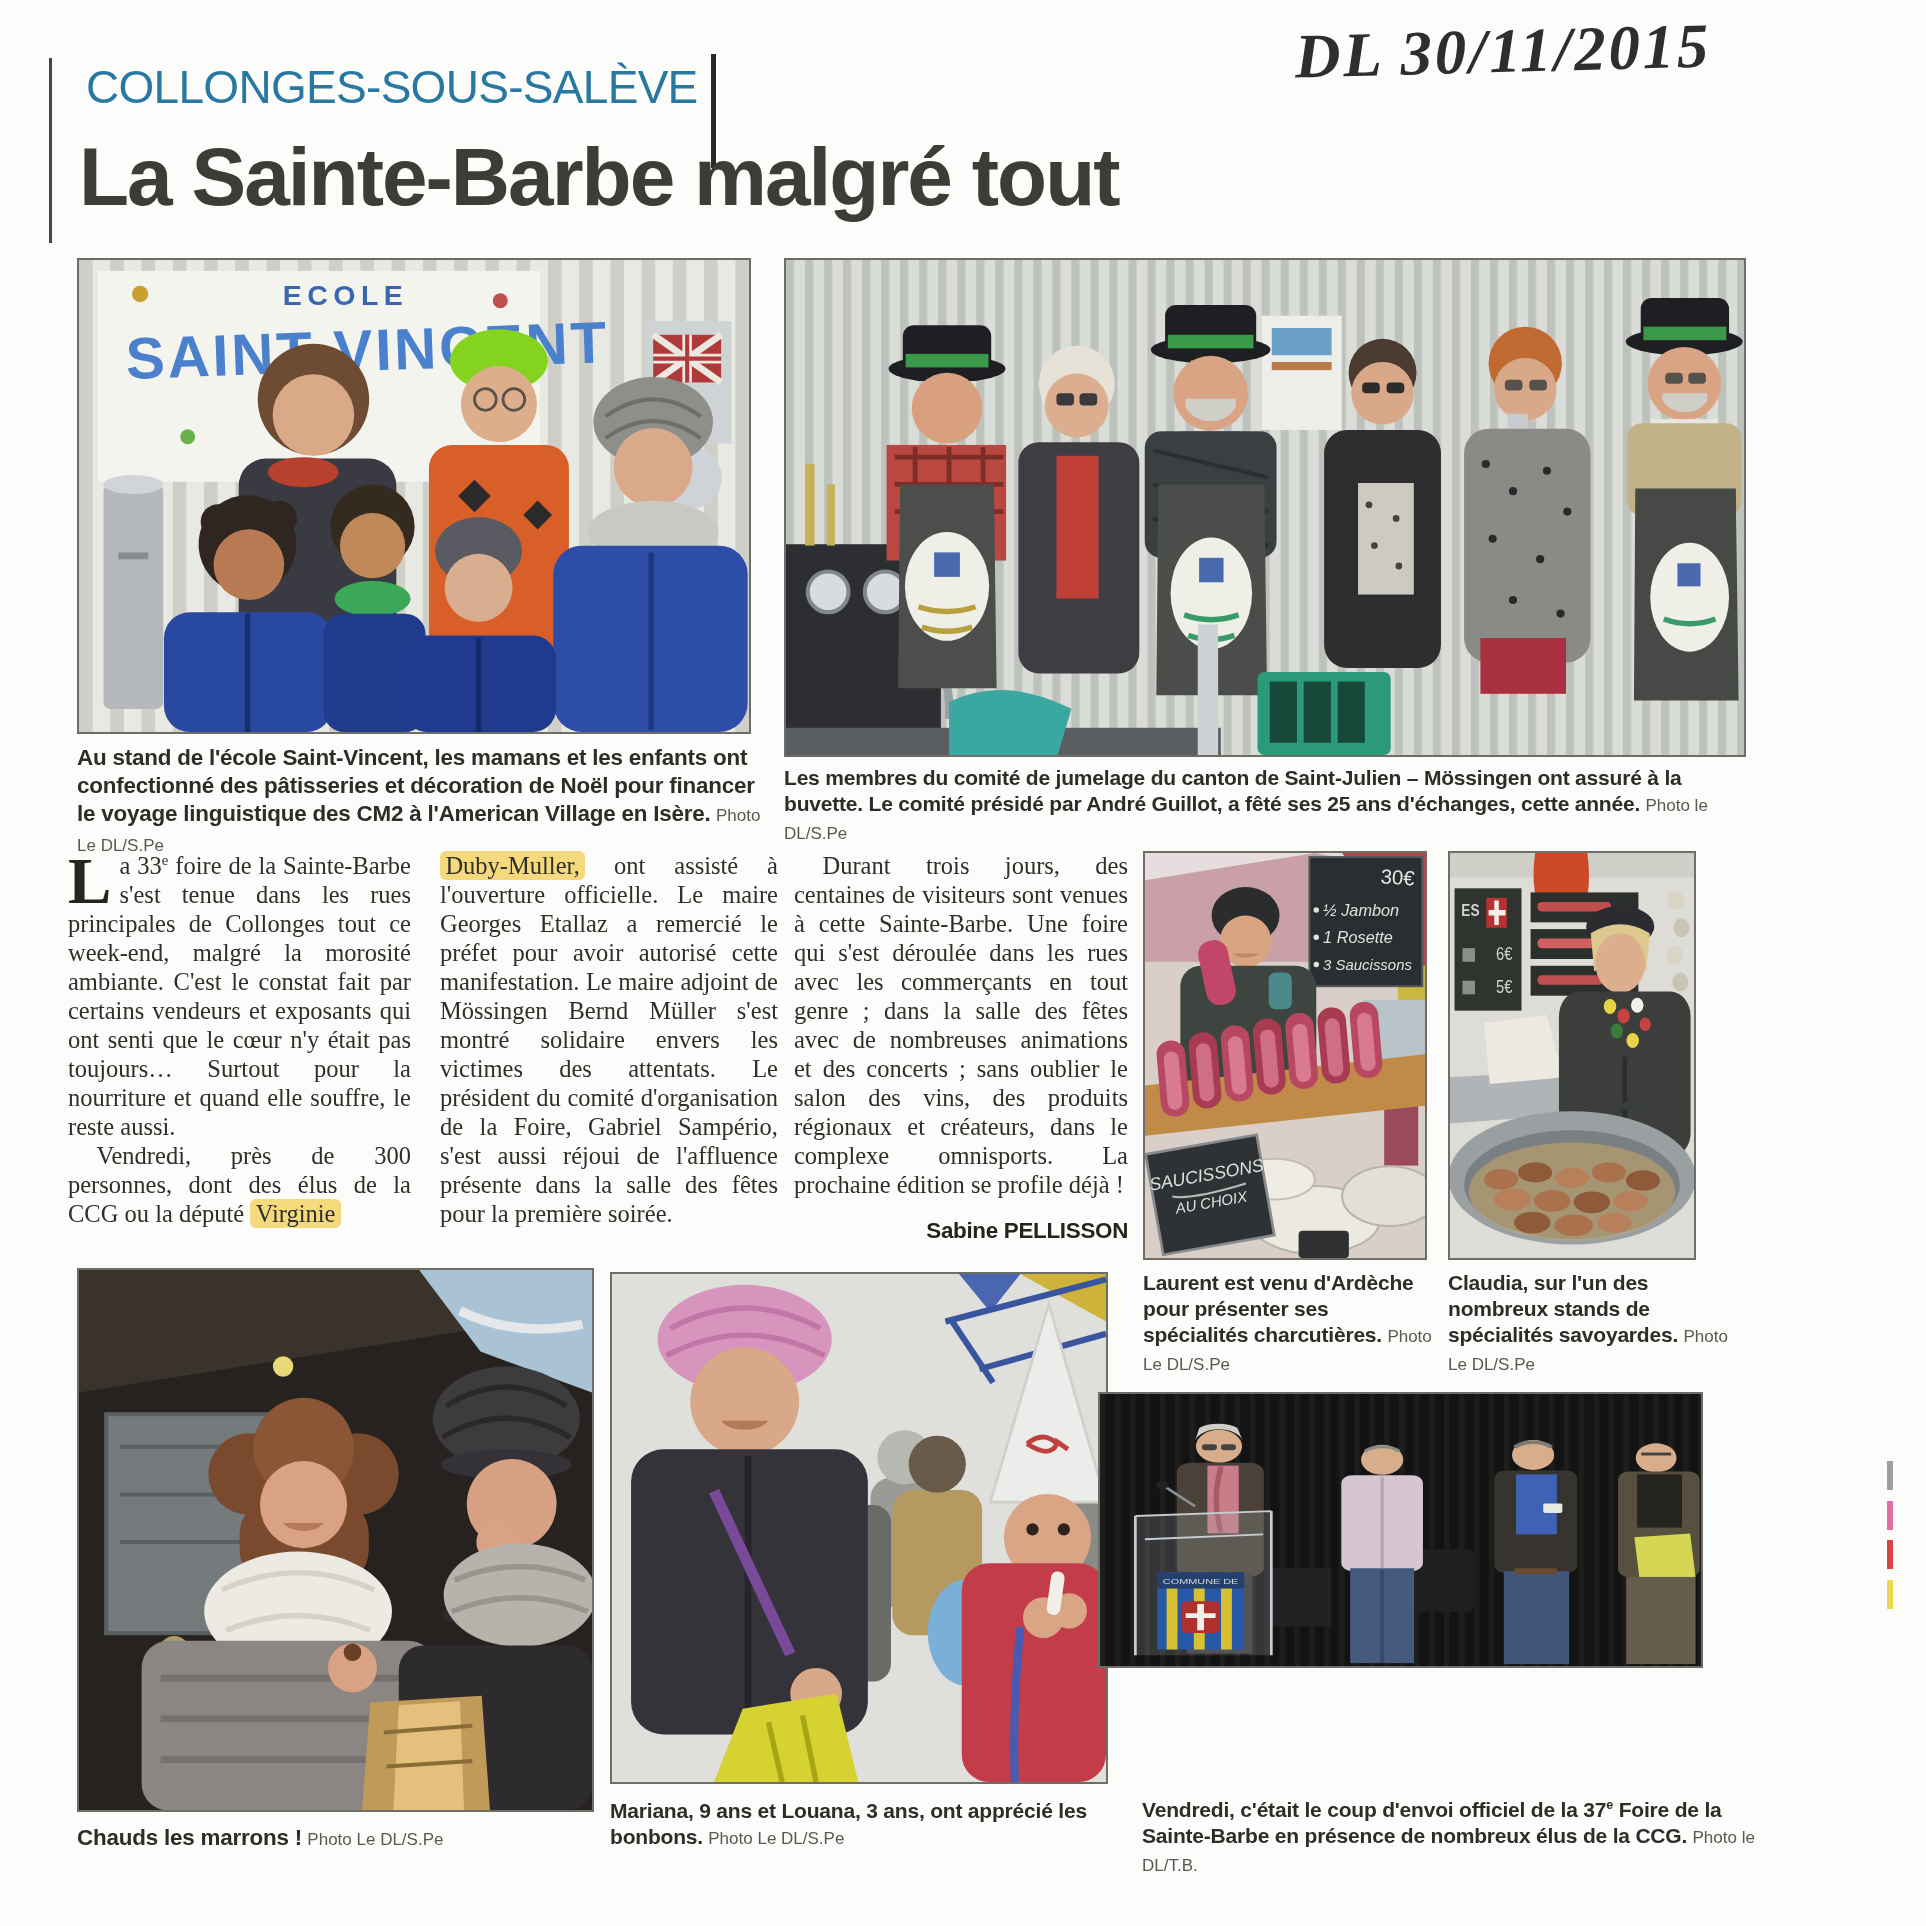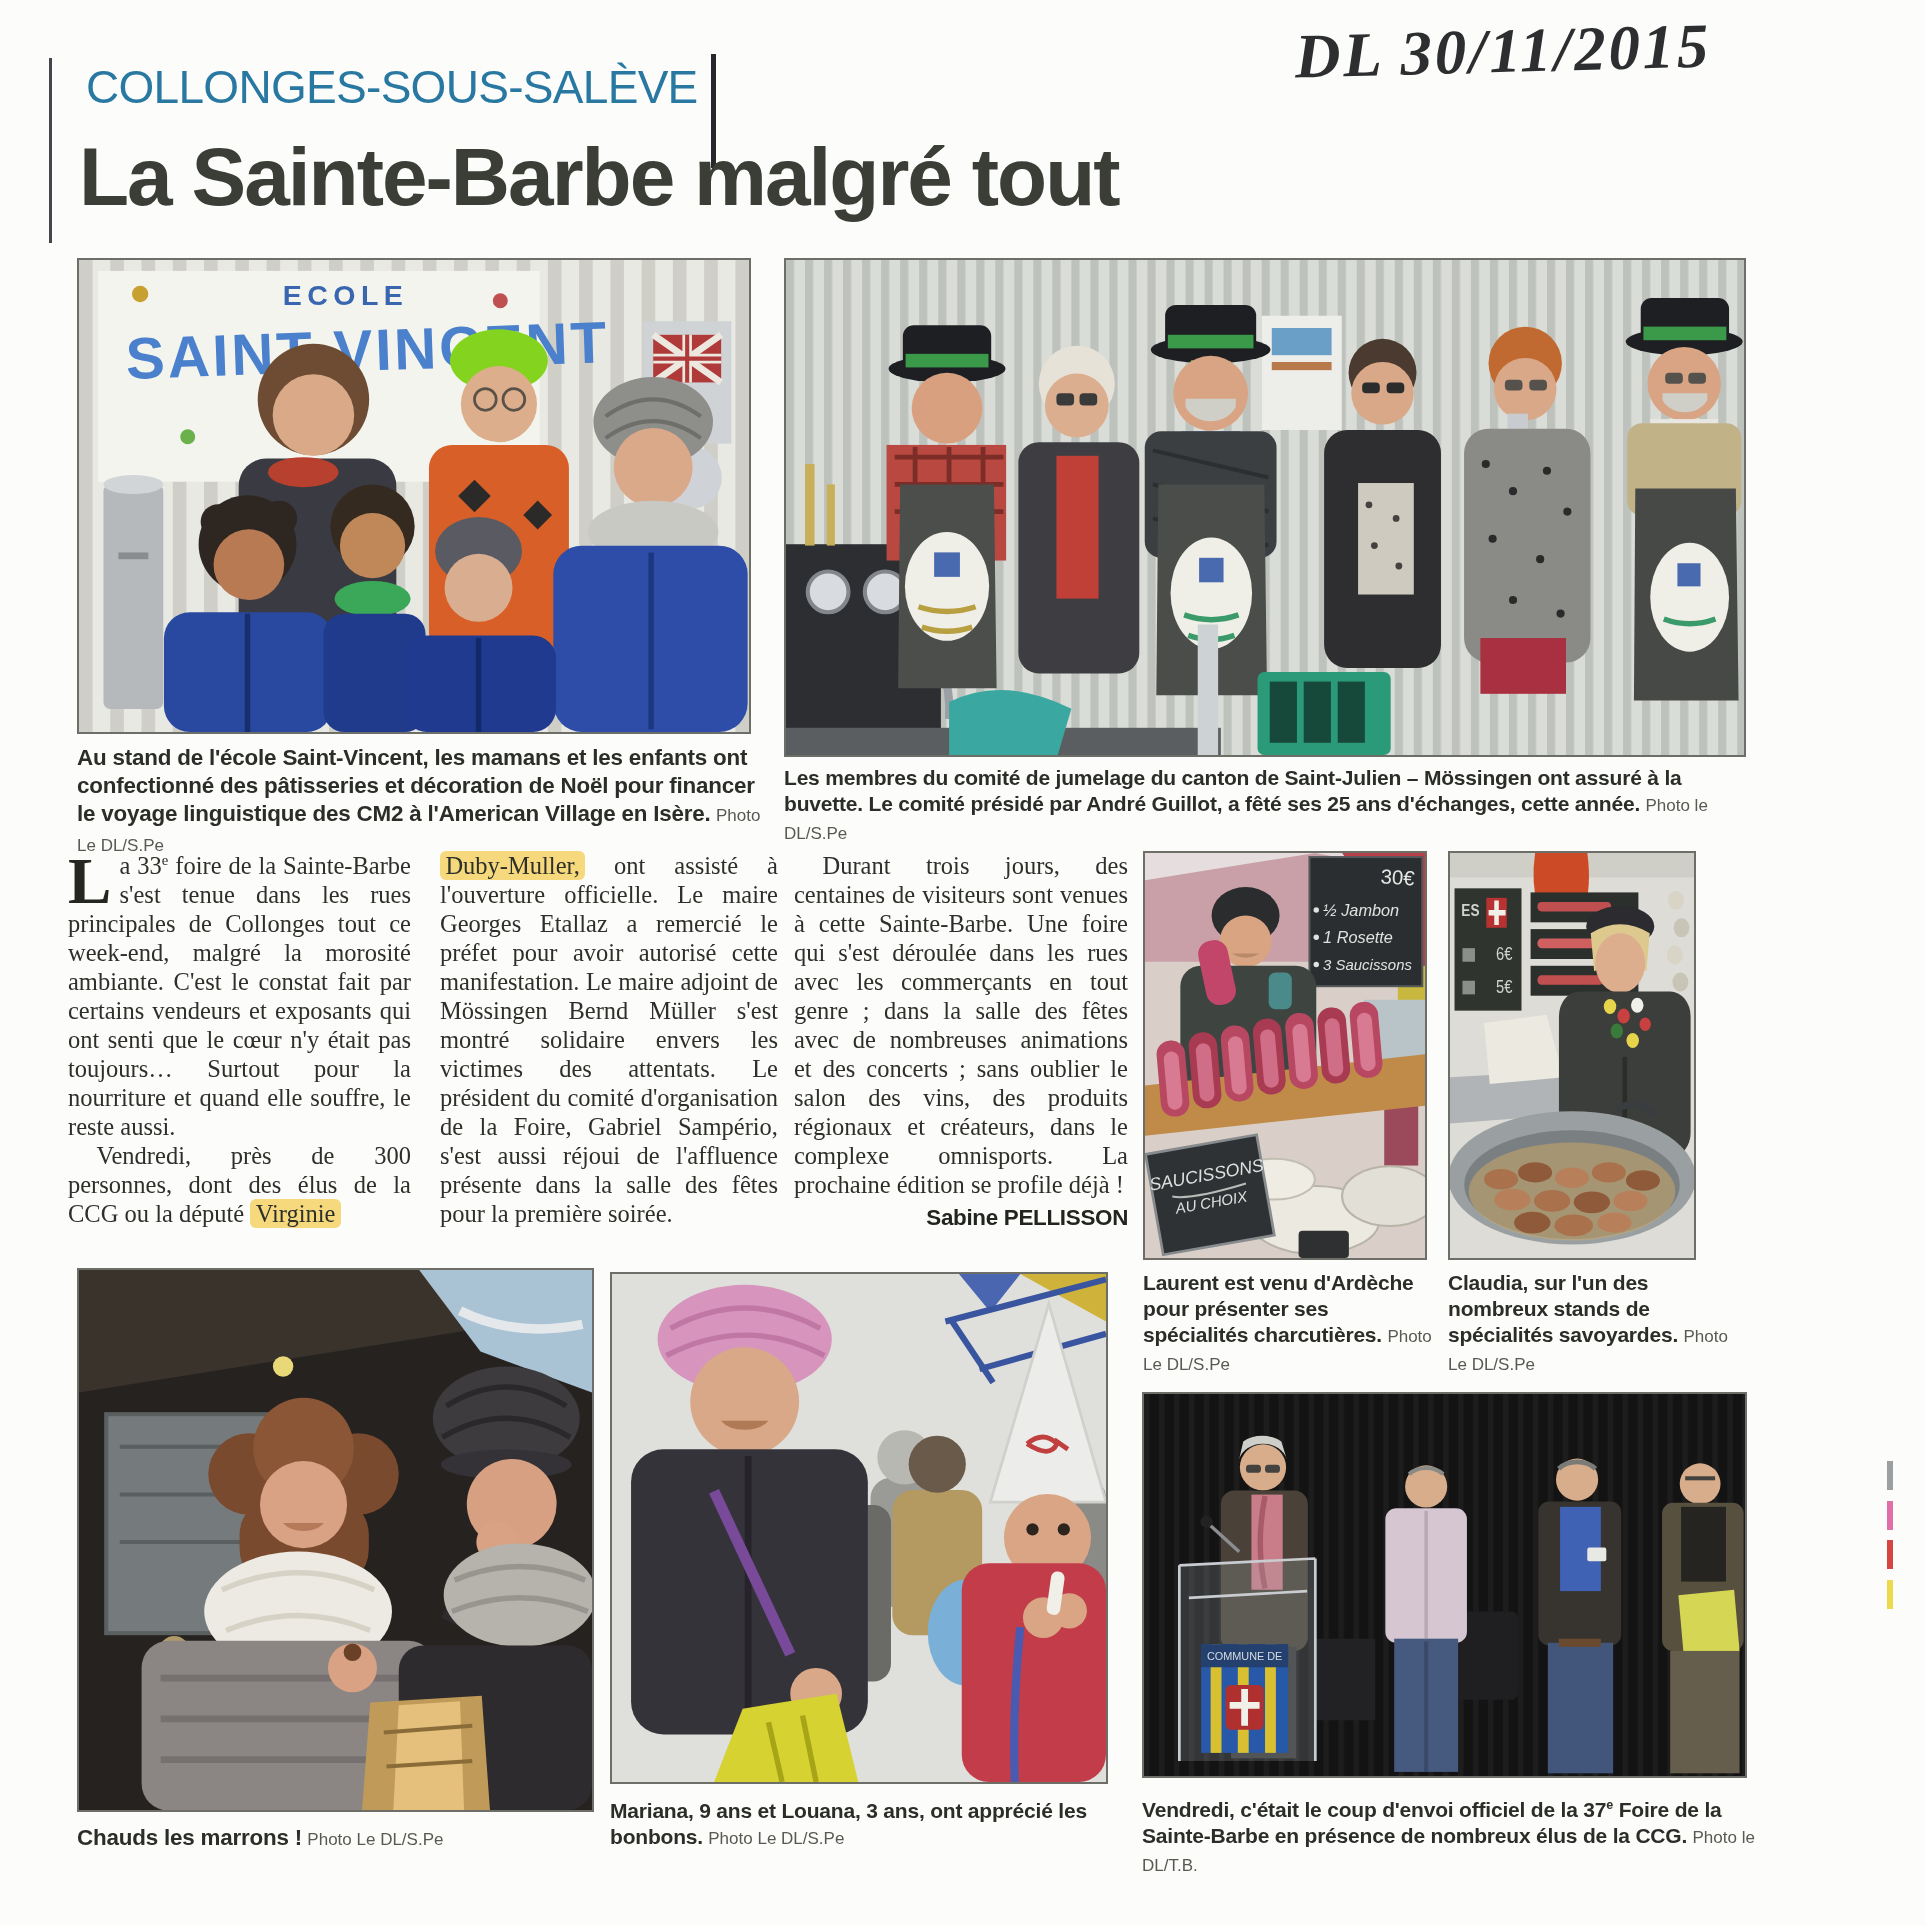--- a/index.html
+++ b/index.html
@@ -23,21 +23,21 @@
   .bodycol{position:absolute;font-family:"Liberation Serif",serif;font-size:24.5px;
            line-height:29px;color:var(--body_ink,#2d302a);text-align:justify;}
   .para{margin:0;}
   .para.indent{text-indent:28.5px;}
   .dropcap{float:left;font-weight:bold;font-size:65px;line-height:53px;
            padding:4.1px 8.2px 0 0;color:#24271f;}
   sup{font-size:60%;line-height:0;}
   .hl{background:var(--highlight_yellow,#f6d87d);padding:1.4px 5.4px;border-radius:6px;
       box-decoration-break:clone;-webkit-box-decoration-break:clone;}
   .byline{text-align:right;font-family:"Liberation Sans",sans-serif;font-weight:bold;
-          font-size:22.4px;margin-top:4px;color:#22251f;letter-spacing:-0.3px;}
+          font-size:22.4px;margin-top:17px;color:#22251f;letter-spacing:-0.3px;}
   .regmark{position:absolute;width:6.1px;height:28.5px;}
   .svgb{font-family:"Liberation Sans",sans-serif;font-weight:bold;}
 </style>
 </head>
 <body>
 
 <div class="page">
 
   <div class="left-rule" style="left:49px;top:58px;width:3.4px;height:185px;"></div>
   <div class="kicker" style="left:86px;top:60px;">COLLONGES-SOUS-SALÈVE</div>
@@ -491,21 +491,21 @@
           <circle cx="672" cy="496" r="26" fill="#d9a584"></circle>
         <rect x="642" y="438" width="20" height="64" rx="9" fill="#f0efe8" transform="rotate(8 652 470)"></rect>
         <path d="M600 520 Q588 640 592 748" stroke="#4a5ab0" stroke-width="12" fill="none"></path>
       </g>
     </svg>
   </div>
   <div class="caption" style="left:610px;top:1798px;width:504px;">
     <span>Mariana, 9 ans et Louana, 3 ans, ont apprécié les bonbons.</span><span class="cap-credit">Photo Le DL/S.Pe</span>
   </div>
 
-  <div class="photo" style="left:1142px;top:1392px;width:605px;height:386px;text-align:right;">
+  <div class="photo" style="left:1098px;top:1392px;width:605px;height:276px;text-align:right;">
     <svg viewBox="0 0 884 562" preserveAspectRatio="none">
       <defs>
         <pattern id="curtain" width="22" height="12" patternUnits="userSpaceOnUse">
           <rect width="22" height="12" fill="#131313"></rect>
             <rect width="8" height="12" fill="#1d1d1e"></rect>
         </pattern>
       </defs>
       <rect width="884" height="562" fill="url(#curtain)"></rect>
       <rect x="370" y="320" width="180" height="130" rx="10" fill="#1f1f22"></rect>
       <rect x="250" y="360" width="90" height="120" fill="#222224"></rect>

